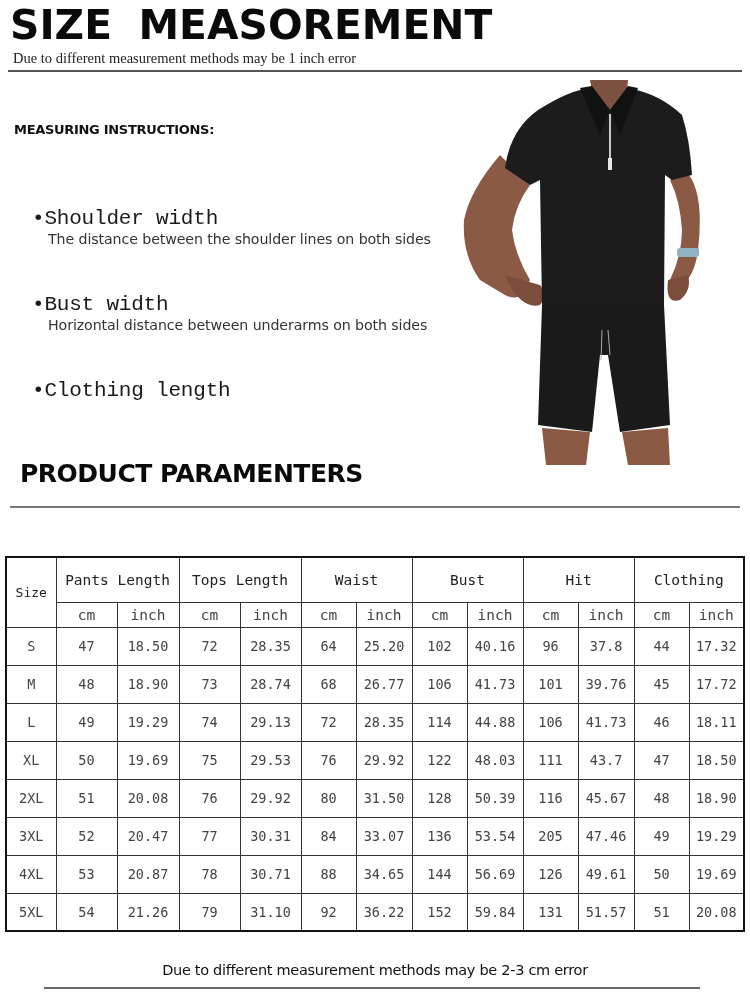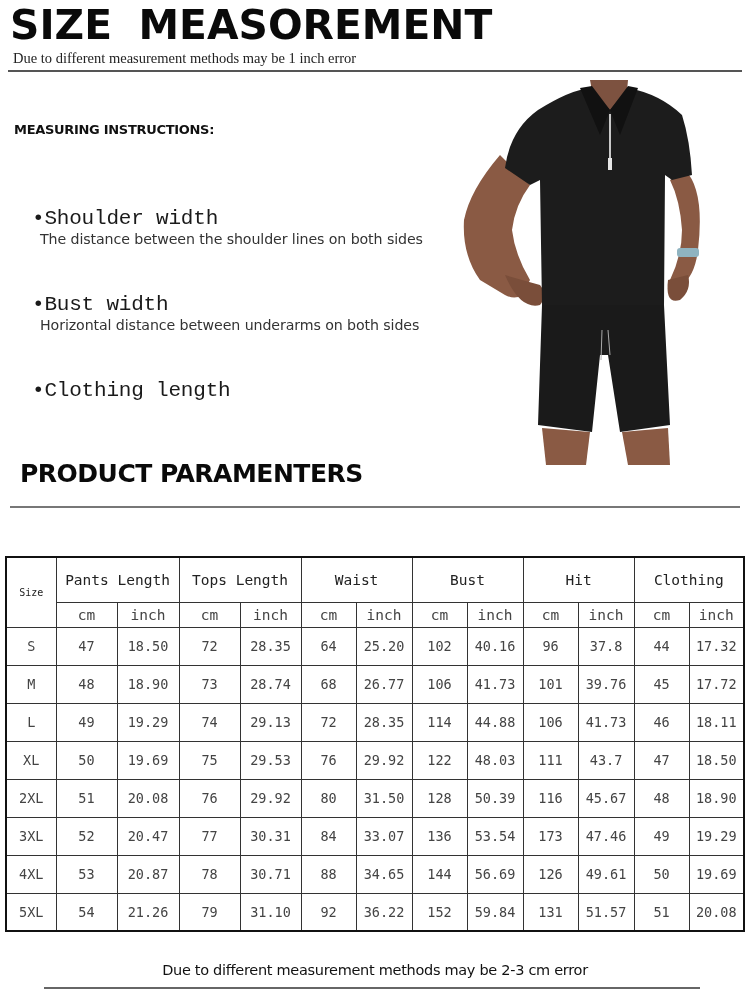--- a/index.html
+++ b/index.html
@@ -22,21 +22,21 @@
   .instr-title {
     position: absolute; left: 14px; top: 122px;
     font-family: "DejaVu Sans", sans-serif; font-weight: bold; font-size: 13px; color: #111;
     letter-spacing: -0.3px;
   }
   .instr-item { position: absolute; left: 32px; }
   .instr-head {
     font-family: Liberation Mono, monospace; font-size: 21px; color: #1a1a1a; letter-spacing: -0.2px;
   }
   .instr-desc {
-    font-family: "DejaVu Sans", sans-serif; font-size: 14.2px; color: #333; margin-left: 8px; margin-top: 1px;
+    font-family: "DejaVu Sans", sans-serif; font-size: 14.2px; color: #333; margin-left: 16px; margin-top: 1px;
     letter-spacing: -0.1px;
   }
 
   .photo { position: absolute; left: 460px; top: 80px; width: 290px; height: 385px; }
 
   .params-title {
     position: absolute; left: 20px; top: 459px;
     font-family: "DejaVu Sans", sans-serif; font-weight: bold; font-size: 25px; color: #0a0a0a;
     letter-spacing: -0.5px;
   }
@@ -47,21 +47,21 @@
     border-collapse: collapse; border: 2.5px solid #111;
     font-family: "DejaVu Sans Mono", "Liberation Mono", monospace; color: #333;
     table-layout: fixed;
   }
   table.sizes td, table.sizes th {
     border: 1px solid #333; text-align: center; vertical-align: middle;
     font-weight: normal; font-size: 14px;
   }
   table.sizes th.group { font-size: 14.5px; color: #222; height: 45px; }
   table.sizes th.unit { font-size: 14.5px; color: #444; height: 25px; }
-  table.sizes th.size-h { font-size: 10px; color: #222; }
+  table.sizes th.size-h { font-size: 13px; color: #222; }
   table.sizes td { height: 38px; font-size: 13.5px; color: #444; }
 
   .footer-note {
     position: absolute; left: 0; width: 750px; top: 962px; text-align: center;
     font-family: "DejaVu Sans", sans-serif; font-size: 14.5px; color: #111; letter-spacing: -0.3px;
   }
   .rule-bottom { position: absolute; left: 44px; top: 987px; width: 656px; height: 2px; background: #666; }
 </style>
 </head>
 <body>
@@ -234,21 +234,21 @@
       <tr>
         <td>3XL</td>
         <td>52</td>
         <td>20.47</td>
         <td>77</td>
         <td>30.31</td>
         <td>84</td>
         <td>33.07</td>
         <td>136</td>
         <td>53.54</td>
-        <td>173</td>
+        <td>205</td>
         <td>47.46</td>
         <td>49</td>
         <td>19.29</td>
       </tr>
       <tr>
         <td>4XL</td>
         <td>53</td>
         <td>20.87</td>
         <td>78</td>
         <td>30.71</td>

